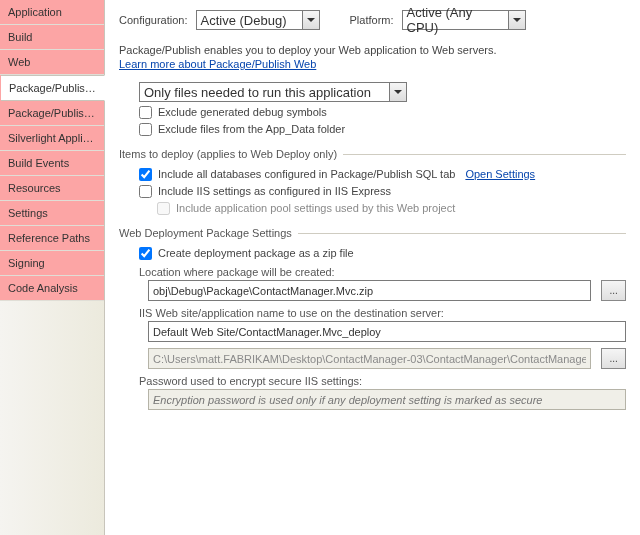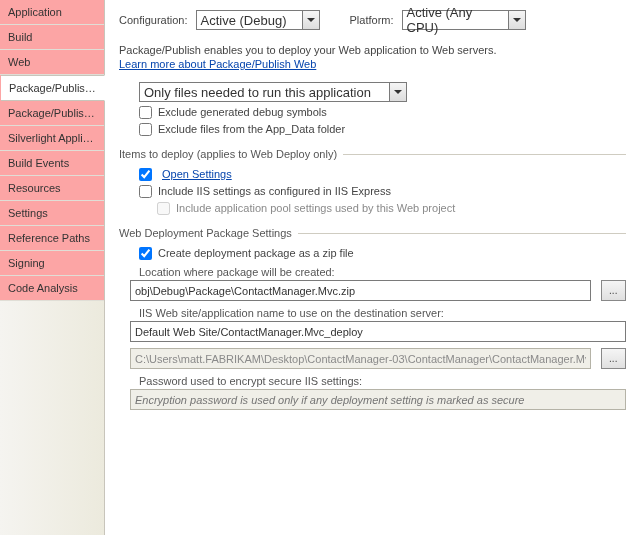--- a/index.html
+++ b/index.html
@@ -23,21 +23,21 @@
   .group{margin-top:12px;}
   .group-title{display:flex;align-items:center;gap:6px;margin-bottom:8px;color:#555;}
   .group-title .line{flex:1;height:1px;background:#cfccc1;}
   .field{margin:4px 0 4px 20px;display:flex;align-items:flex-start;gap:6px;}
   .field input[type=checkbox]{width:13px;height:13px;margin:0;}
   .field.disabled{color:#8a8a8a;}
   .sub{margin-left:38px;}
   .text-input{border:1px solid #7a7a7a;background:#fff;height:17px;padding:1px 4px;font-size:11px;color:#333;font-family:inherit;}
   .ti-wide{width:460px;}
   .browse{width:24px;height:19px;border:1px solid #888;background:linear-gradient(#f5f5f5,#e0e0e0);display:flex;align-items:center;justify-content:center;cursor:pointer;font-size:10px;}
-  .inline-row{display:flex;gap:10px;margin:2px 0 6px 11px;}
+  .inline-row{display:flex;gap:10px;margin:2px 0 6px 29px;}
   .lbl{margin:6px 0 2px 20px;color:#555;}
   .lbl.disabled{color:#8d8d8d;}
   .ti-disabled{background:#f0efe8;color:#8a8a8a;font-style:italic;border-color:#b5b3a7;}
   .ti-disabled-solid{background:#f0efe8;color:#8a8a8a;border-color:#b5b3a7;}
   .sel-items{width:262px;margin-left:20px;gap:9px;}
   .open-settings{margin-left:4px;}
 </style>
 </head>
 <body>
 
@@ -104,20 +104,21 @@
       </div>
     </div>
 
     <div class="group">
       <div class="group-title">
           <span>Items to deploy (applies to Web Deploy only)</span>
           <span class="line"></span>
         </div>
       <div class="field">
         <input type="checkbox" checked="" style="">
+        <span>Include all databases configured in Package/Publish SQL tab</span>
         <span class="link open-settings">Open Settings</span>
       </div>
       <div class="field">
         <input type="checkbox" style="">
         <span>Include IIS settings as configured in IIS Express</span>
       </div>
       <div class="field sub disabled">
         <input type="checkbox" disabled="" style="">
         <span>Include application pool settings used by this Web project</span>
       </div>

